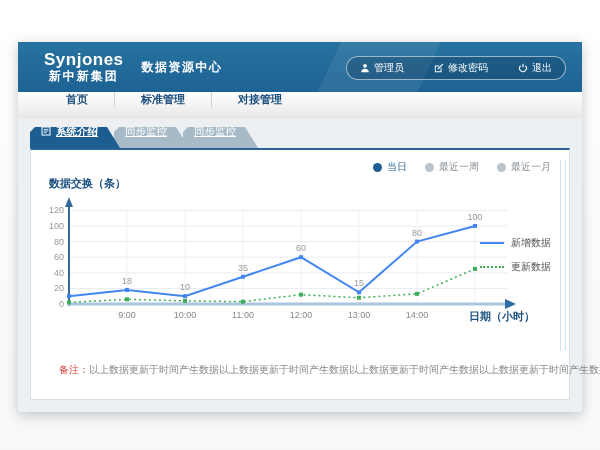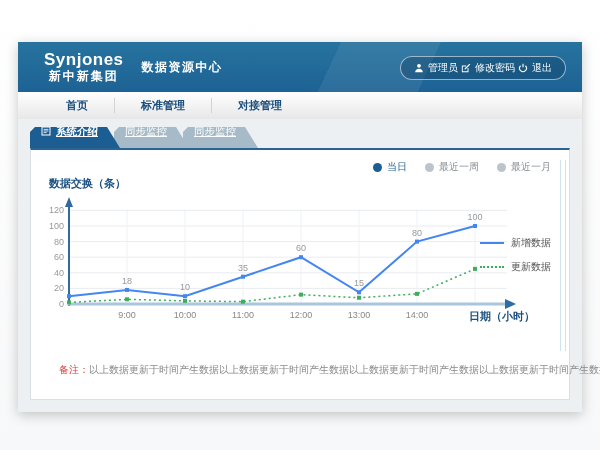--- a/index.html
+++ b/index.html
@@ -9,29 +9,29 @@
           box-shadow:0 3px 12px rgba(0,0,0,.22);}
   
   .app-header{position:relative;height:50px;background:linear-gradient(180deg,#27739f,#1d6294);
           display:flex;align-items:center;color:#fff;overflow:hidden;}
   .app-header::after{content:"";position:absolute;inset:0;
           background:linear-gradient(115deg,transparent 55%,rgba(255,255,255,.07) 55%,rgba(255,255,255,.07) 72%,transparent 72%);pointer-events:none;}
   .logo{margin-left:26px;text-align:center;line-height:1.1;z-index:1;}
   .logo-en{font-size:17px;font-weight:bold;letter-spacing:.5px;}
   .logo-cn{font-size:12px;font-weight:bold;letter-spacing:2px;}
   .app-title{font-size:12px;font-weight:bold;margin-left:18px;letter-spacing:1.5px;z-index:1;}
-  .user-pill{position:absolute;right:16px;top:14px;height:22px;display:flex;align-items:center;gap:3px;
+  .user-pill{position:absolute;right:16px;top:14px;height:22px;display:flex;align-items:center;gap:30px;
           padding:0 13px;border:1px solid rgba(255,255,255,.55);border-radius:12px;
           background:rgba(8,40,70,.25);z-index:2;}
   .user-btn{display:flex;align-items:center;gap:4px;color:#fff;background:none;border:none;
           font-size:10px;font-family:inherit;cursor:pointer;padding:0;white-space:nowrap;}
   .user-btn svg{display:block;}
   
   .main-nav{height:27px;background:linear-gradient(#ffffff,#e7e7e7);border-bottom:1px solid #c3c3c3;
-          display:flex;align-items:center;padding-left:22px;}
+          display:flex;align-items:flex-start;padding-left:22px;}
   .nav-item{display:flex;align-items:center;padding:0 26px;font-size:11px;font-weight:bold;
           color:#1a4e7d;cursor:pointer;}
   .nav-item + .nav-item{border-left:1px solid #d3d3d3;}
   
   .content{position:absolute;top:77px;left:0;right:0;bottom:0;background:#edf0f3;}
   .tabs{display:flex;margin:8px 0 0 12px;height:21px;position:relative;}
   .tab{position:relative;display:flex;align-items:center;gap:5px;line-height:21px;font-size:10.5px;
           color:#fff;padding:0 22px 13px 11px;cursor:pointer;background:#a6bac7;
           clip-path:polygon(5px 0,calc(100% - 13px) 0,100% 100%,0 100%,0 5px);text-decoration:underline;}
   .tab + .tab{margin-left:-6px;}

